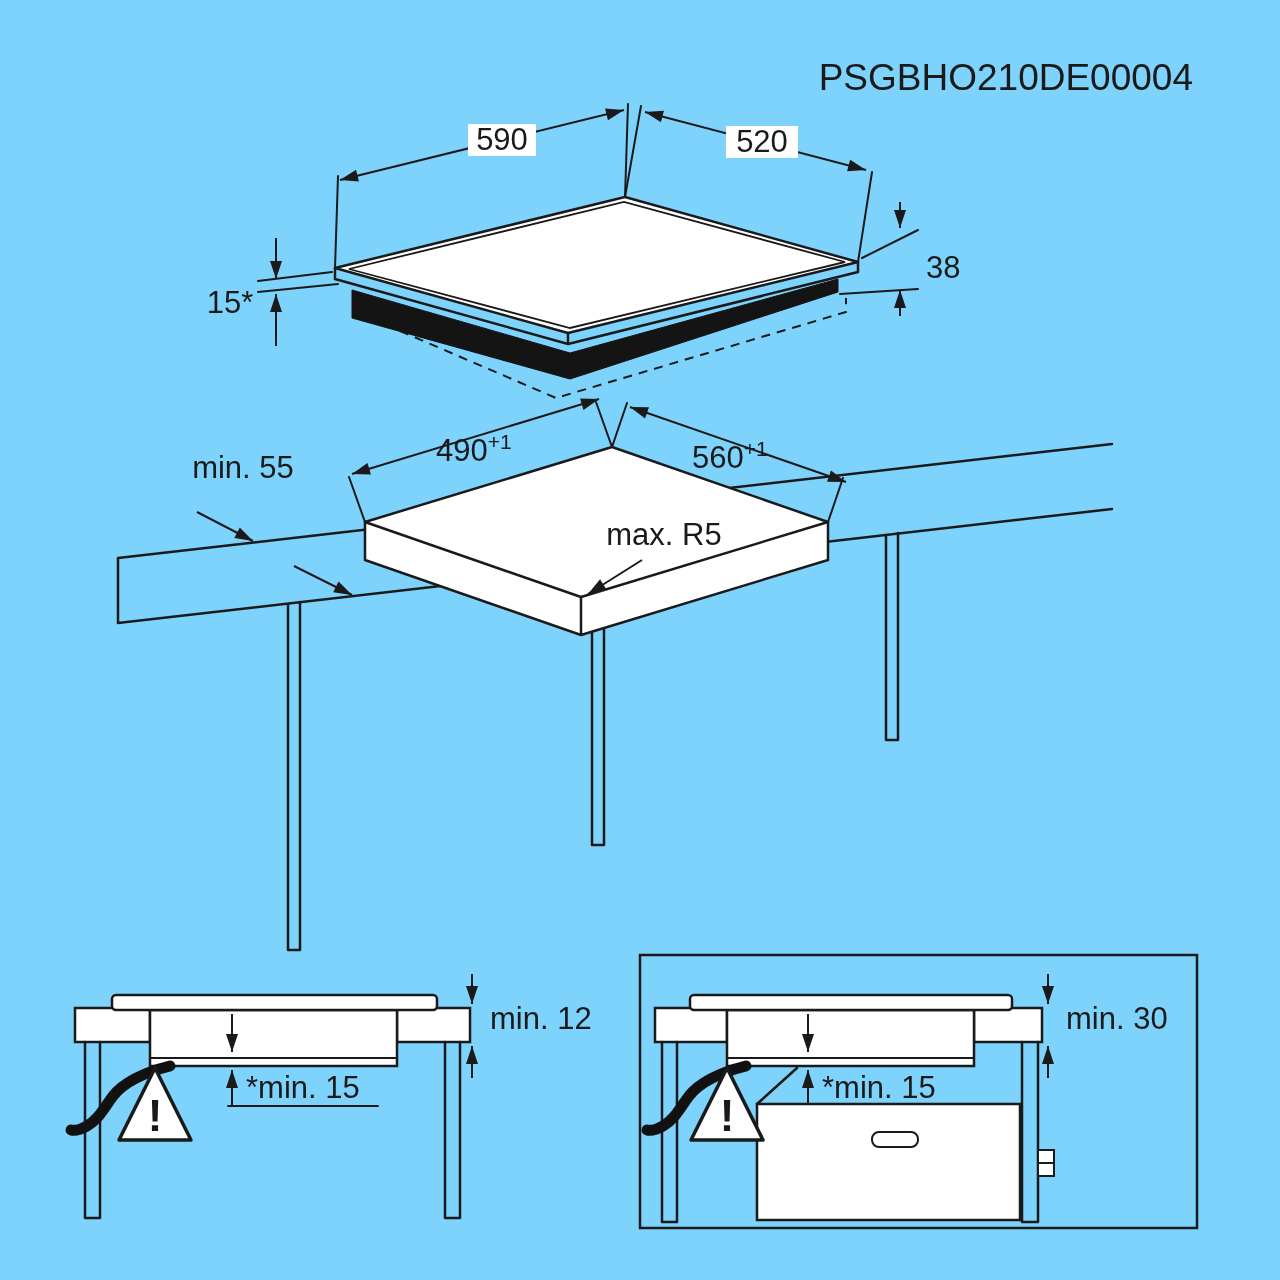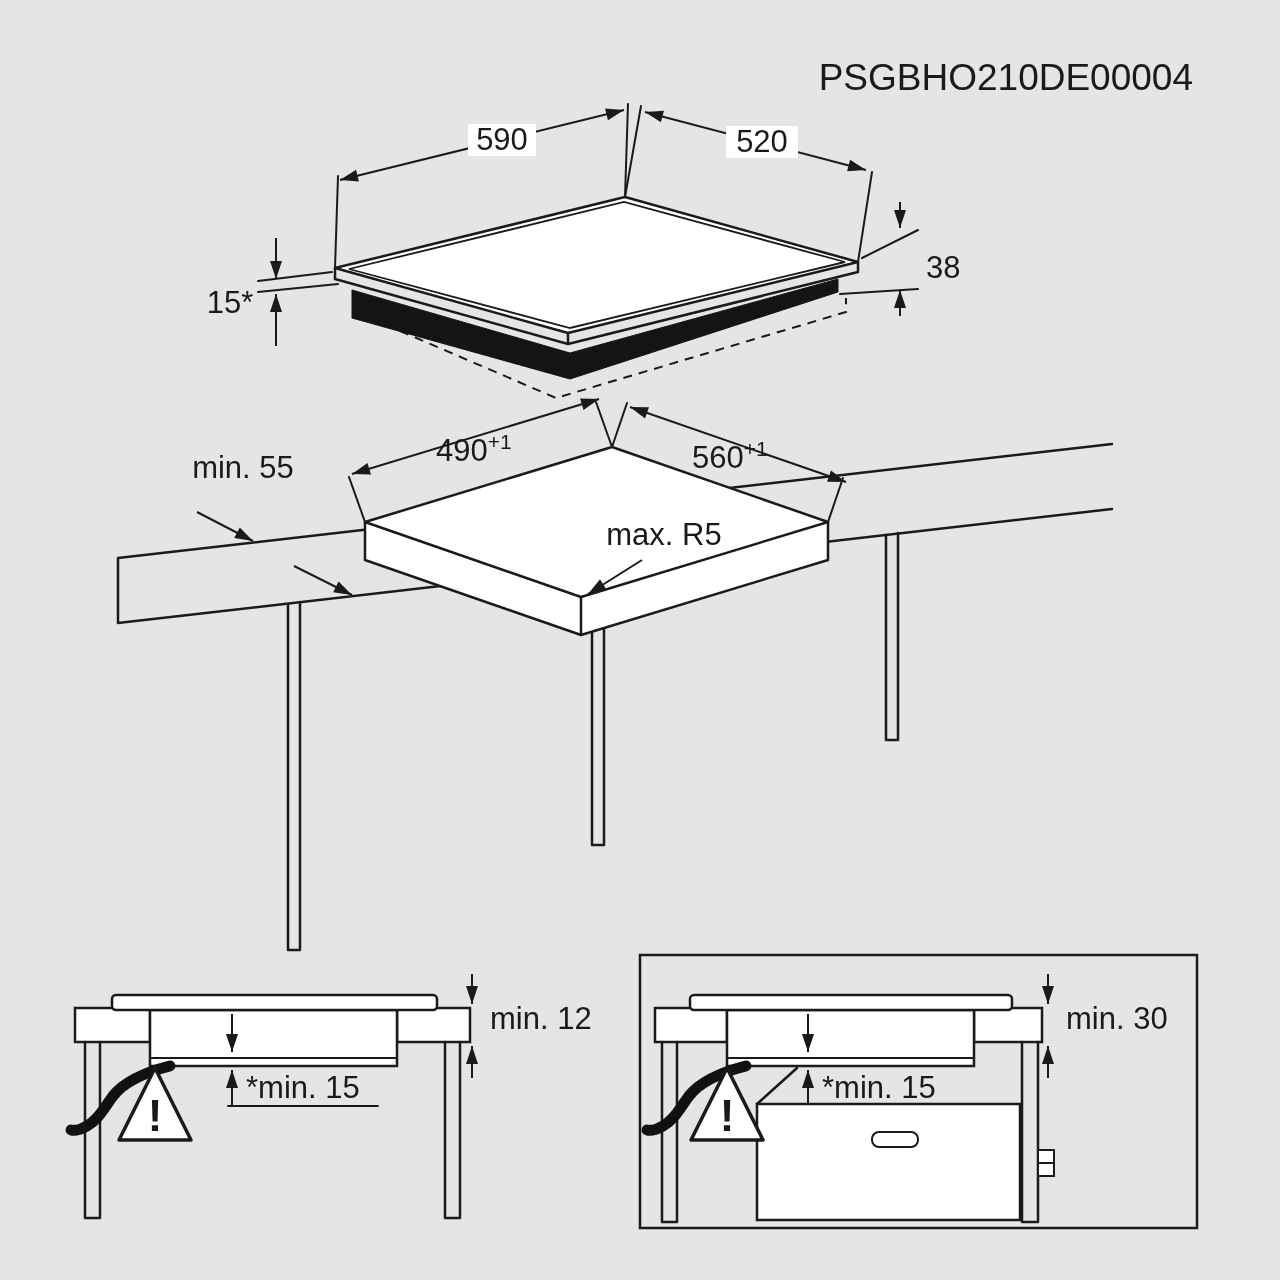--- a/index.html
+++ b/index.html
@@ -1,16 +1,16 @@
 <!DOCTYPE html>
 <html><head>
 <meta charset="utf-8">
 <style>
   html,body{margin:0;padding:0;background:#ffffff;}
-  .canvas{position:relative;width:1280px;height:1280px;background:#e5e5e5;overflow:hidden;
+  .canvas{position:relative;width:1280px;height:1280px;background:#7dd3fc;overflow:hidden;
           font-family:"Liberation Sans", sans-serif;}
   svg{position:absolute;left:0;top:0;}
   text{fill:#1a1a1a;font-family:"Liberation Sans", sans-serif;}
   .dim{font-size:31px;}
   .sup{font-size:21px;}
   .code{font-size:37px;}
   .bang{font-size:44px;font-weight:bold;}
   .ln{stroke:#1a1a1a;stroke-width:2.5;fill:none;stroke-linecap:round;stroke-linejoin:round;}
   .thin{stroke:#1a1a1a;stroke-width:2;fill:none;stroke-linecap:round;}
   .dimln{stroke:#1a1a1a;stroke-width:2;fill:none;}

